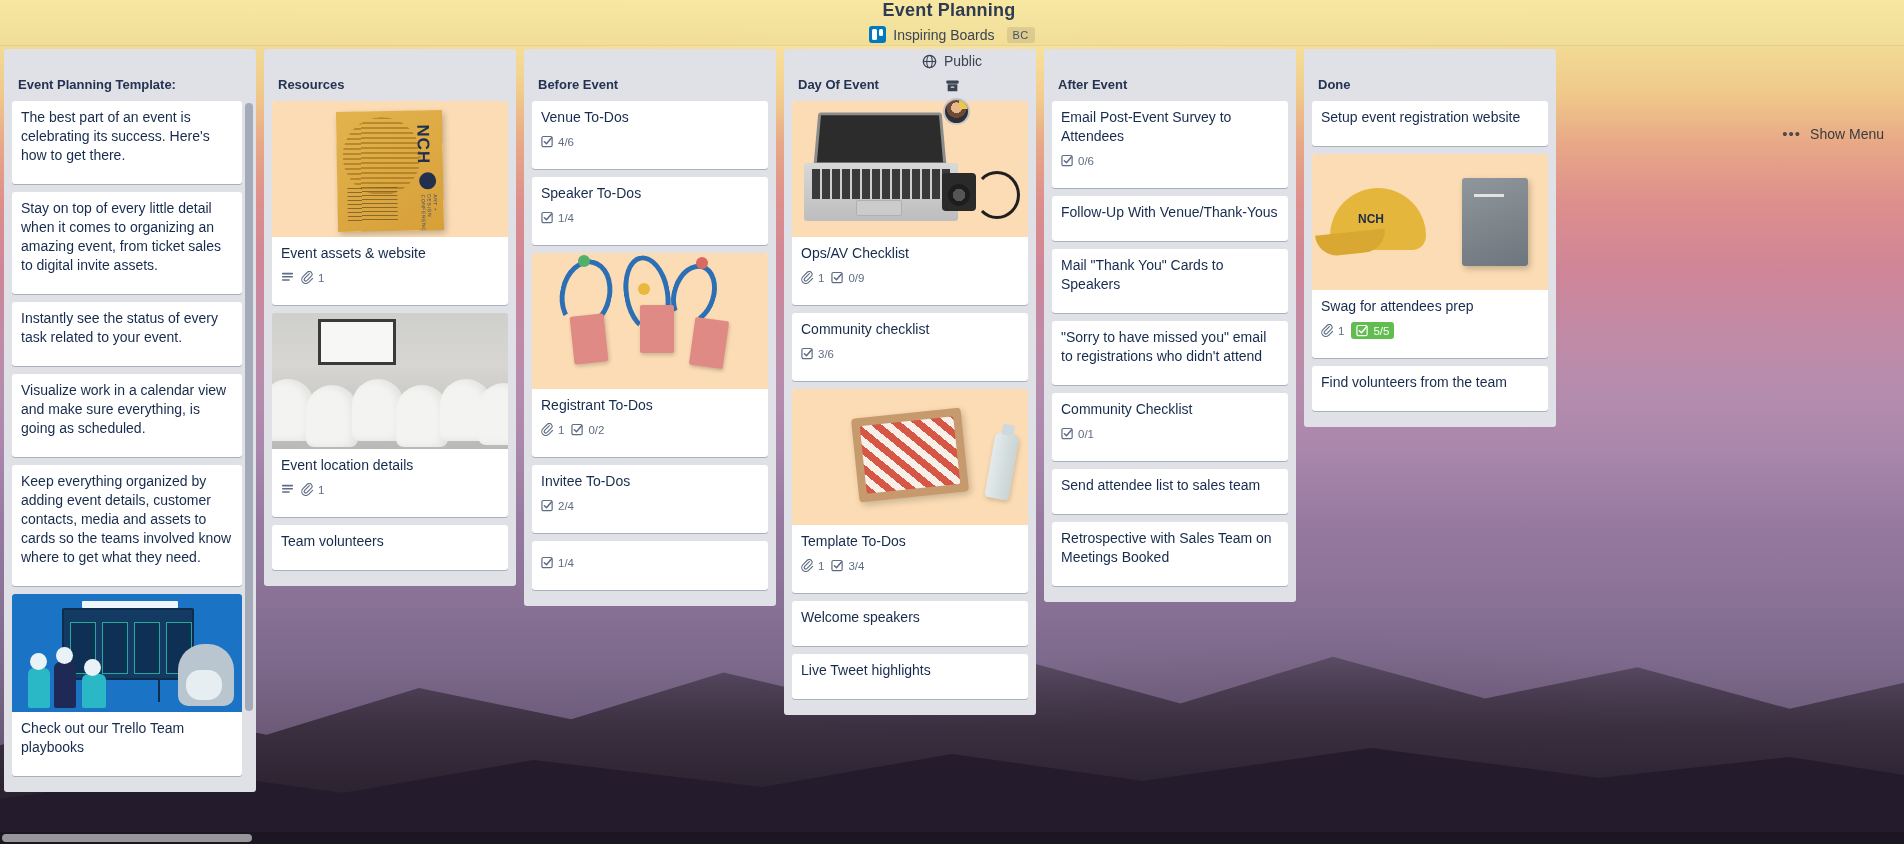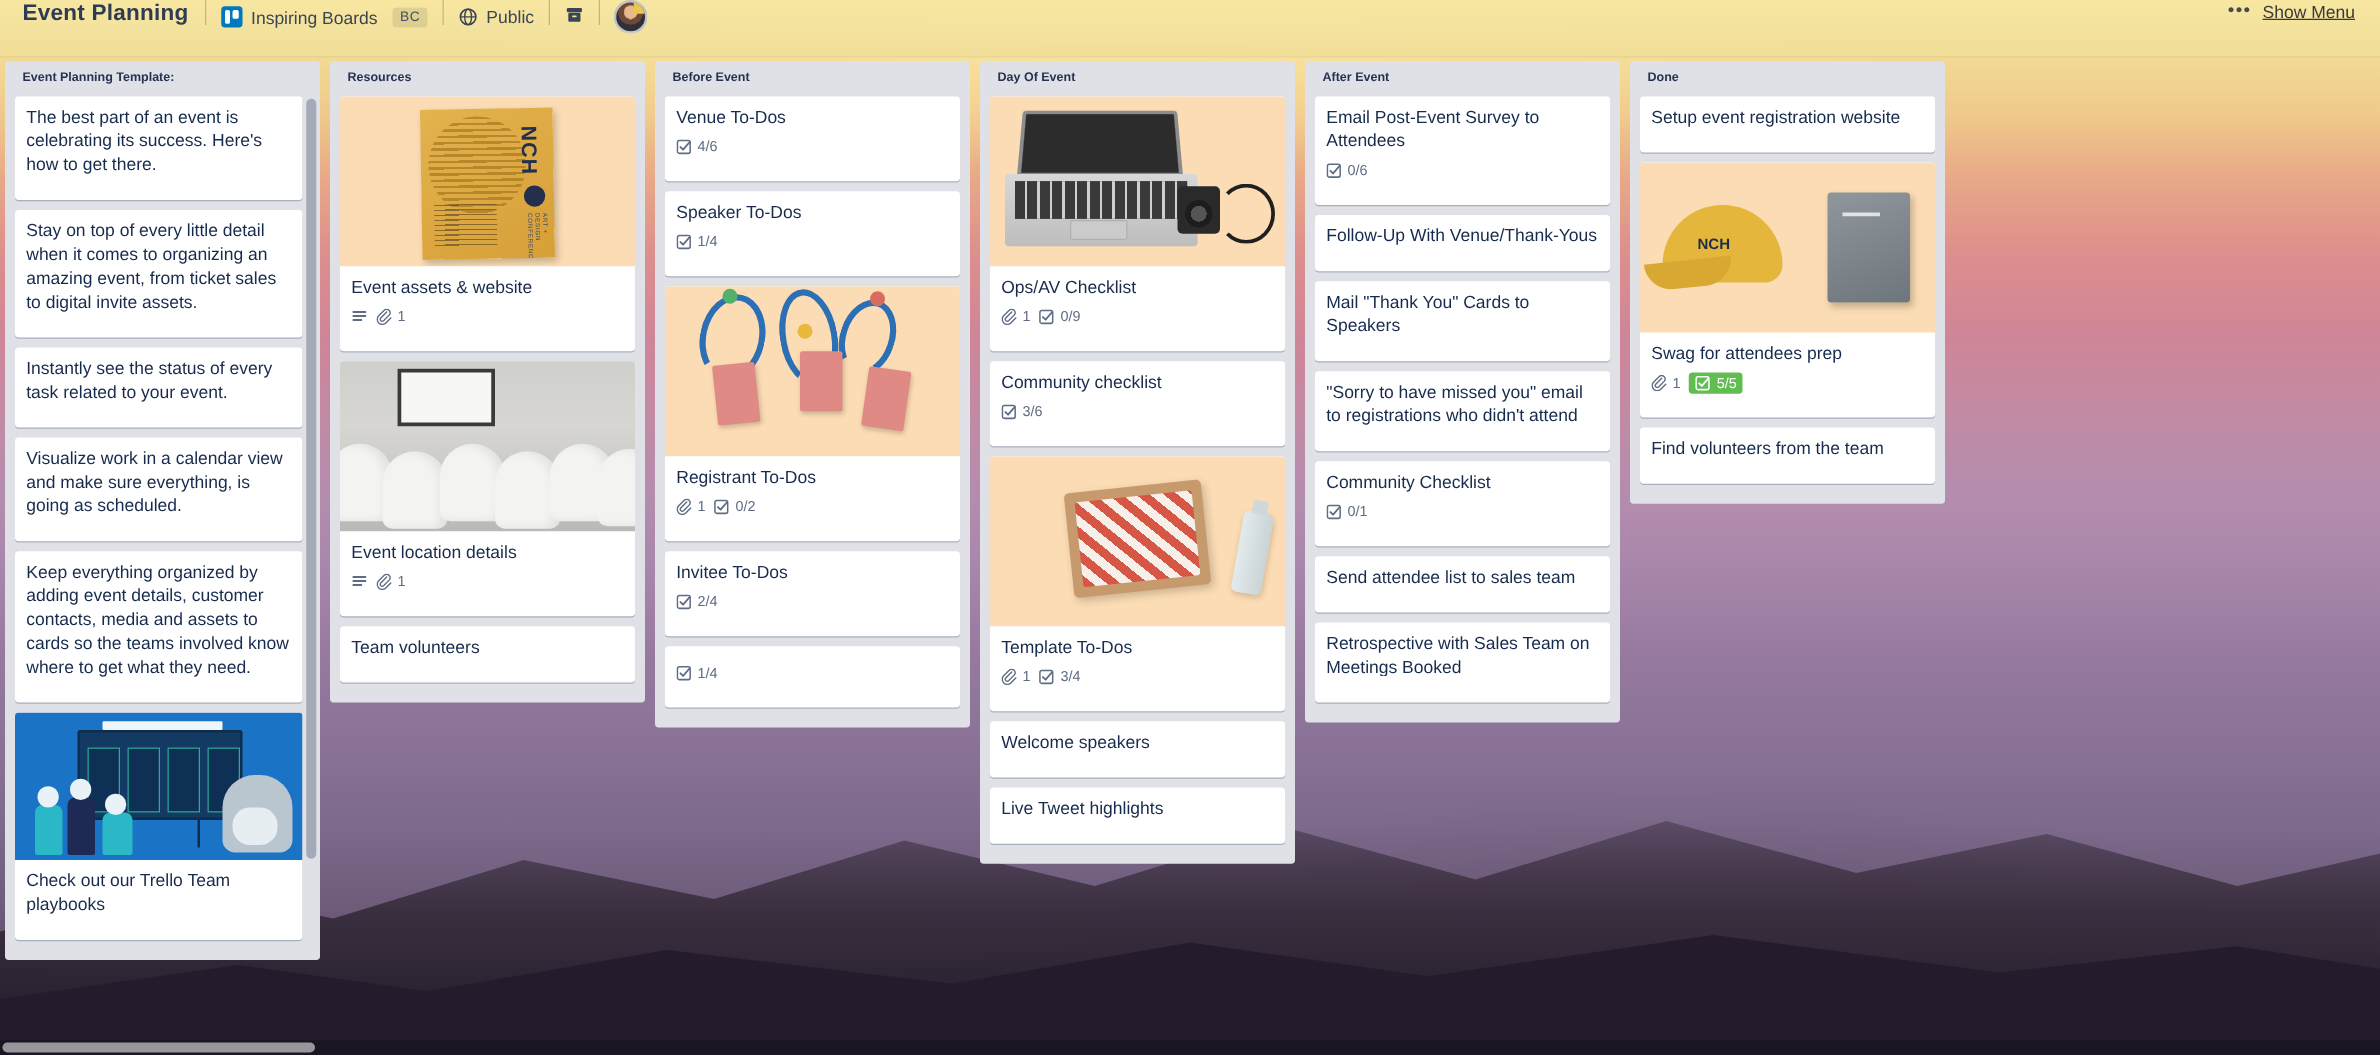--- a/index.html
+++ b/index.html
@@ -34,24 +34,25 @@
       60% 58%, 72% 36%, 84% 56%, 94% 42%, 100% 54%, 100% 100%, 0 100%);
   }
   .sunglow { top: 0; height: 320px;
     background: radial-gradient(ellipse 1000px 300px at 48% -30%, rgba(255,246,200,.9), rgba(255,230,160,.35) 55%, transparent 78%);
   }
 
   
   #header {
     position: relative; z-index: 20;
     height: 45px; width: 100%;
-    display: flex; align-items: flex-start;
+    display: flex; align-items: center;
     padding: 0 14px;
     background: linear-gradient(180deg, rgba(247,231,160,.96) 0%, rgba(243,226,157,.93) 55%, rgba(240,222,150,.9) 100%);
     box-shadow: 0 1px 0 rgba(0,0,0,.06);
+    flex-direction: column;
   }
   #board-title {
     font-size: 18px; font-weight: bold; color: #2f3b52;
     letter-spacing: .2px; padding: 0 10px 0 4px;
   }
   .hdr-sep { width: 1px; height: 20px; background: rgba(60,60,60,.28); margin: 0 3px; }
   .hdr-btn {
     display: flex; align-items: center; gap: 7px;
     padding: 5px 9px; border-radius: 3px; cursor: pointer;
     color: #3a4455; font-size: 14px; white-space: nowrap;
@@ -73,38 +74,38 @@
     width: 27px; height: 27px; border-radius: 50%; margin-left: 8px;
     background: radial-gradient(circle at 50% 34%, #e8b88e 0 28%, #6d4a35 29% 52%, #2f2f3a 53% 100%);
     border: 2px solid rgba(255,255,255,.7); position: relative; overflow: hidden; cursor: pointer; flex: none;
   }
   .avatar::after {
     content: ""; position: absolute; right: -1px; top: -1px;
     width: 10px; height: 10px; background: #e9c84a; border-radius: 2px;
   }
   #header-right { margin-left: auto; display: flex; align-items: center; gap: 9px; padding-right: 6px; }
   .dots { color: #4a4a4a; font-size: 15px; letter-spacing: 1px; cursor: pointer; }
-  #show-menu { color: #3a3a3a; font-size: 14px; text-decoration: underline; cursor: pointer; }
+  #show-menu { color: #3a3a3a; font-size: 14px; cursor: pointer; }
 
   
   #board {
     position: relative; z-index: 10;
     display: flex; align-items: flex-start; gap: 8px;
     padding: 4px 8px 0 4px;
     height: 799px;
   }
   .list {
     width: 252px; flex: none;
     background: #dfe1e6; border-radius: 3px;
     display: flex; flex-direction: column;
     max-height: 795px;
   }
   .list-header {
-    padding: 8px 10px 9px 14px;
-    font-size: 10px; font-weight: bold; color: #243351;
+    padding: 28px 10px 9px 14px;
+    font-size: 13px; font-weight: bold; color: #243351;
     cursor: pointer;
   }
   .cards { padding: 0 8px 8px 8px; overflow: hidden; position: relative; }
   .cards.scroll { padding-right: 14px; }
   .card {
     background: #fff; border-radius: 3px; margin-bottom: 8px;
     box-shadow: 0 1px 0 rgba(9,30,66,.25);
     cursor: pointer; overflow: hidden;
   }
   .card-cover { height: 136px; background: #fbdcb4; position: relative; overflow: hidden; }

